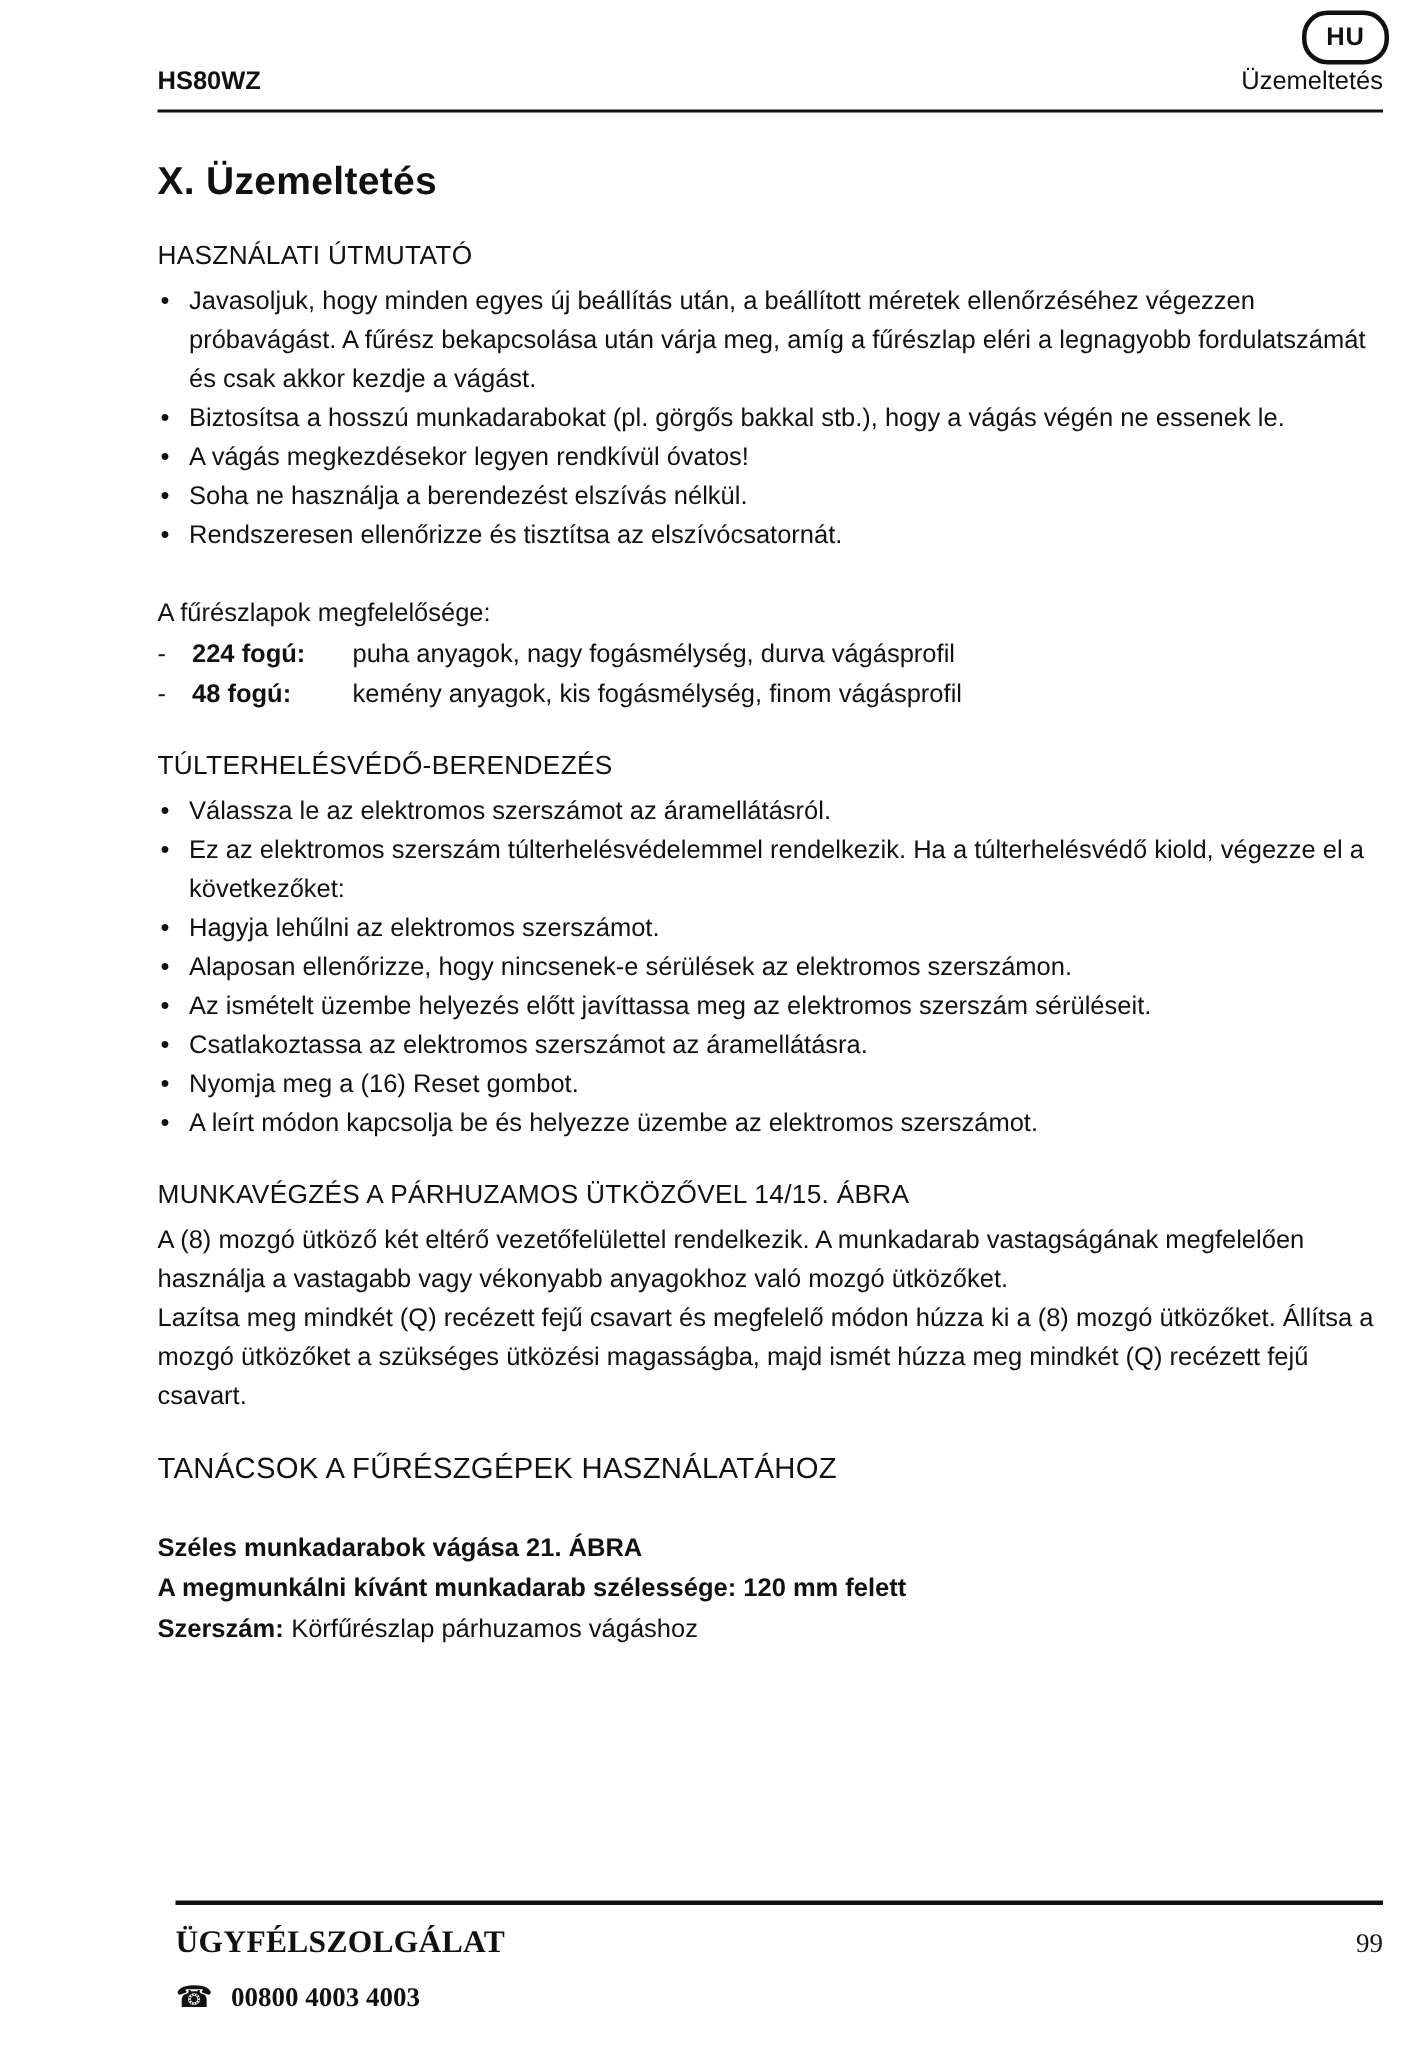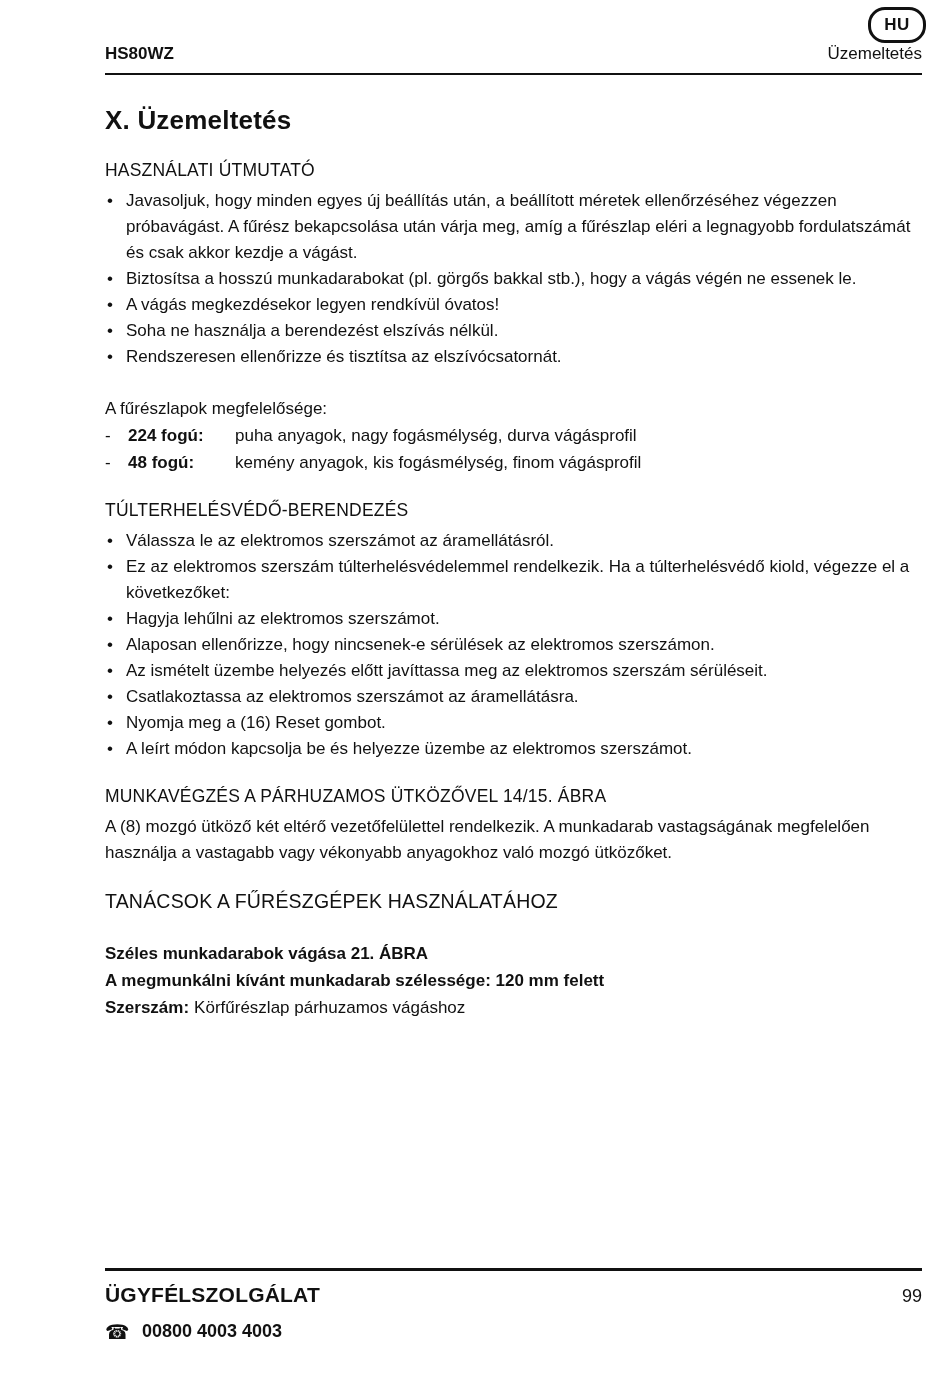--- a/index.html
+++ b/index.html
@@ -45,21 +45,21 @@
   .para { margin-top:7px; font-size:17px; line-height:26px; }
   .dash-list { list-style:none; }
   .dash-list li { position:relative; padding-left:23px; font-size:17px; line-height:27px; }
   .dash-list li::before { content:"-"; position:absolute; left:2px; top:0; }
 
   .tips-block { margin-top:27px; font-size:17px; line-height:27px; }
   .tips-line { font-weight:bold; }
   .tool-line .tool-label { font-weight:bold; margin-right:5px; }
 
   
-  .footer { position:absolute; left:105px; right:28px; bottom:32px; }
+  .footer { position:absolute; left:117px; right:28px; bottom:32px;font-family:Liberation Serif, serif; }
   .rule-bottom { height:3px; background:#111; }
   .footer-title-row { margin-top:12px; display:flex; justify-content:space-between; align-items:baseline; }
   .footer-title { font-size:21px; font-weight:bold; letter-spacing:.2px; }
   .page-number { font-size:18px; }
   .contact-row { margin-top:14px; display:flex; justify-content:space-between; align-items:center; }
   .contact { display:flex; align-items:center; gap:12px; font-size:18px; font-weight:bold; }
   .phone-glyph { font-size:20px; font-weight:normal; line-height:1; }
   .email-icon svg { display:block; }
 </style>
 </head>
@@ -109,20 +109,21 @@
     <li><span>Hagyja lehűlni az elektromos szerszámot.</span></li>
     <li><span>Alaposan ellenőrizze, hogy nincsenek-e sérülések az elektromos szerszámon.</span></li>
     <li><span>Az ismételt üzembe helyezés előtt javíttassa meg az elektromos szerszám sérüléseit.</span></li>
     <li><span>Csatlakoztassa az elektromos szerszámot az áramellátásra.</span></li>
     <li><span>Nyomja meg a (16) Reset gombot.</span></li>
     <li><span>A leírt módon kapcsolja be és helyezze üzembe az elektromos szerszámot.</span></li>
   </ul>
 
   <h2 class="sec sec-parallel">MUNKAVÉGZÉS A PÁRHUZAMOS ÜTKÖZŐVEL 14/15. ÁBRA</h2>
   <p class="para">A (8) mozgó ütköző két eltérő vezetőfelülettel rendelkezik. A munkadarab vastagságának megfelelően használja a vastagabb vagy vékonyabb anyagokhoz való mozgó ütközőket.</p>
+  <p class="para" style="margin-top:0;">Lazítsa meg mindkét (Q) recézett fejű csavart és megfelelő módon húzza ki a (8) mozgó ütközőket. Állítsa a mozgó ütközőket a szükséges ütközési magasságba, majd ismét húzza meg mindkét (Q) recézett fejű csavart.</p>
 
   <h2 class="sec sec-tips">TANÁCSOK A FŰRÉSZGÉPEK HASZNÁLATÁHOZ</h2>
   <div class="tips-block">
     <div class="tips-line">Széles munkadarabok vágása 21. ÁBRA</div>
     <div class="tips-line">A megmunkálni kívánt munkadarab szélessége: 120 mm felett</div>
     <div class="tool-line">
       <span class="tool-label">Szerszám:</span><span>Körfűrészlap párhuzamos vágáshoz</span>
     </div>
   </div>
 

